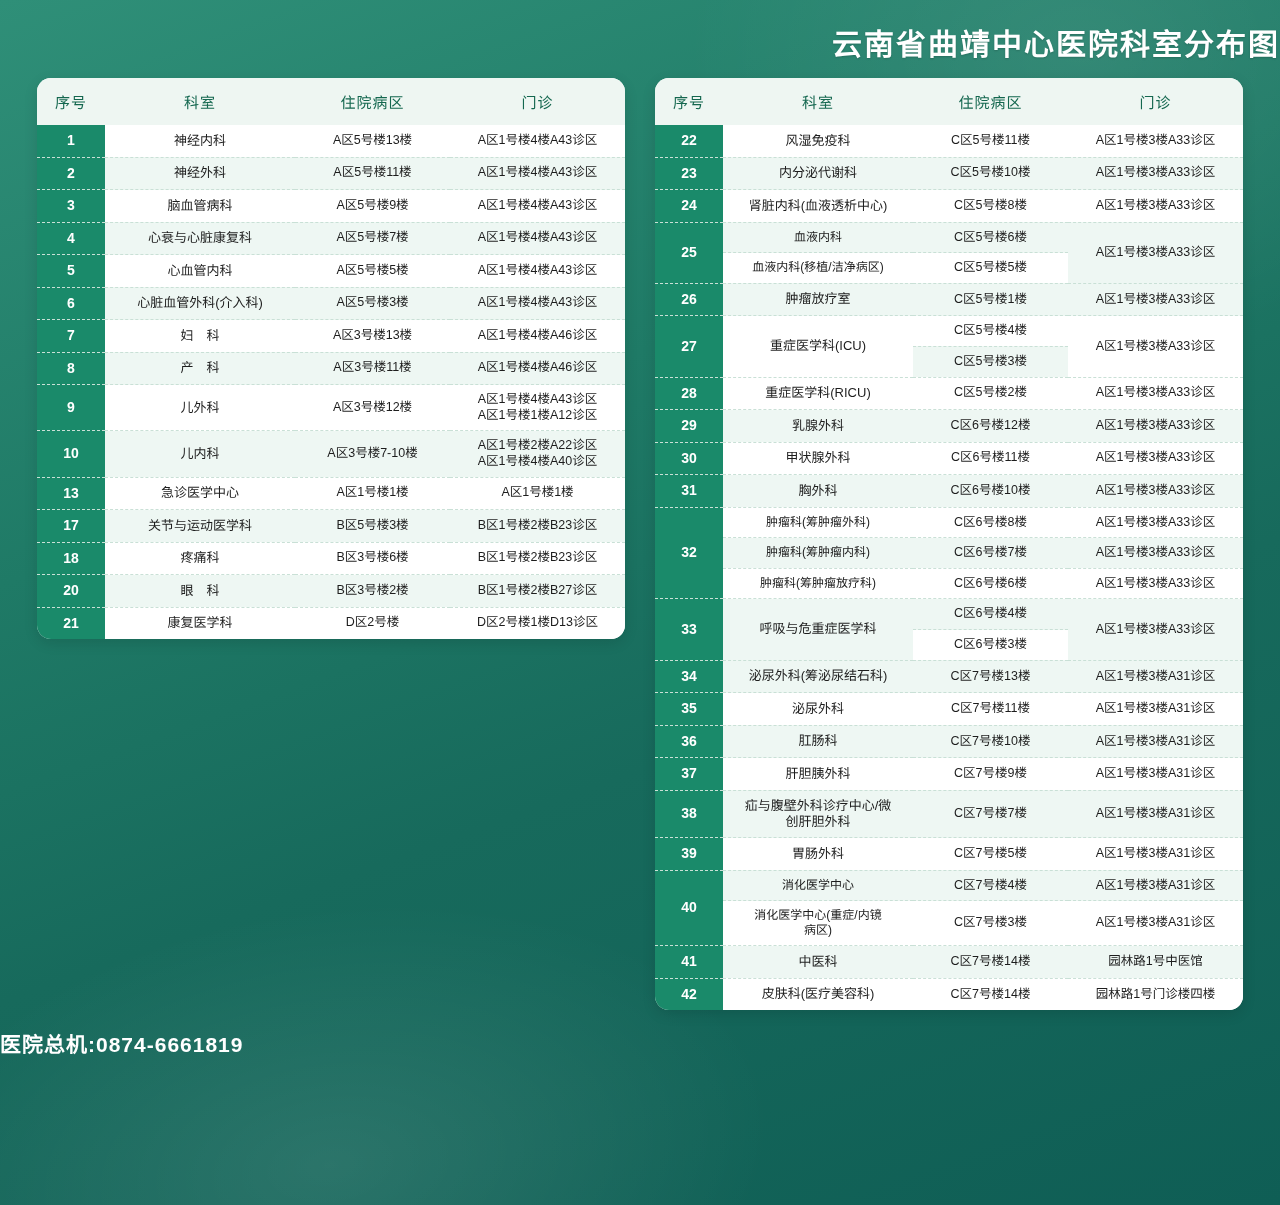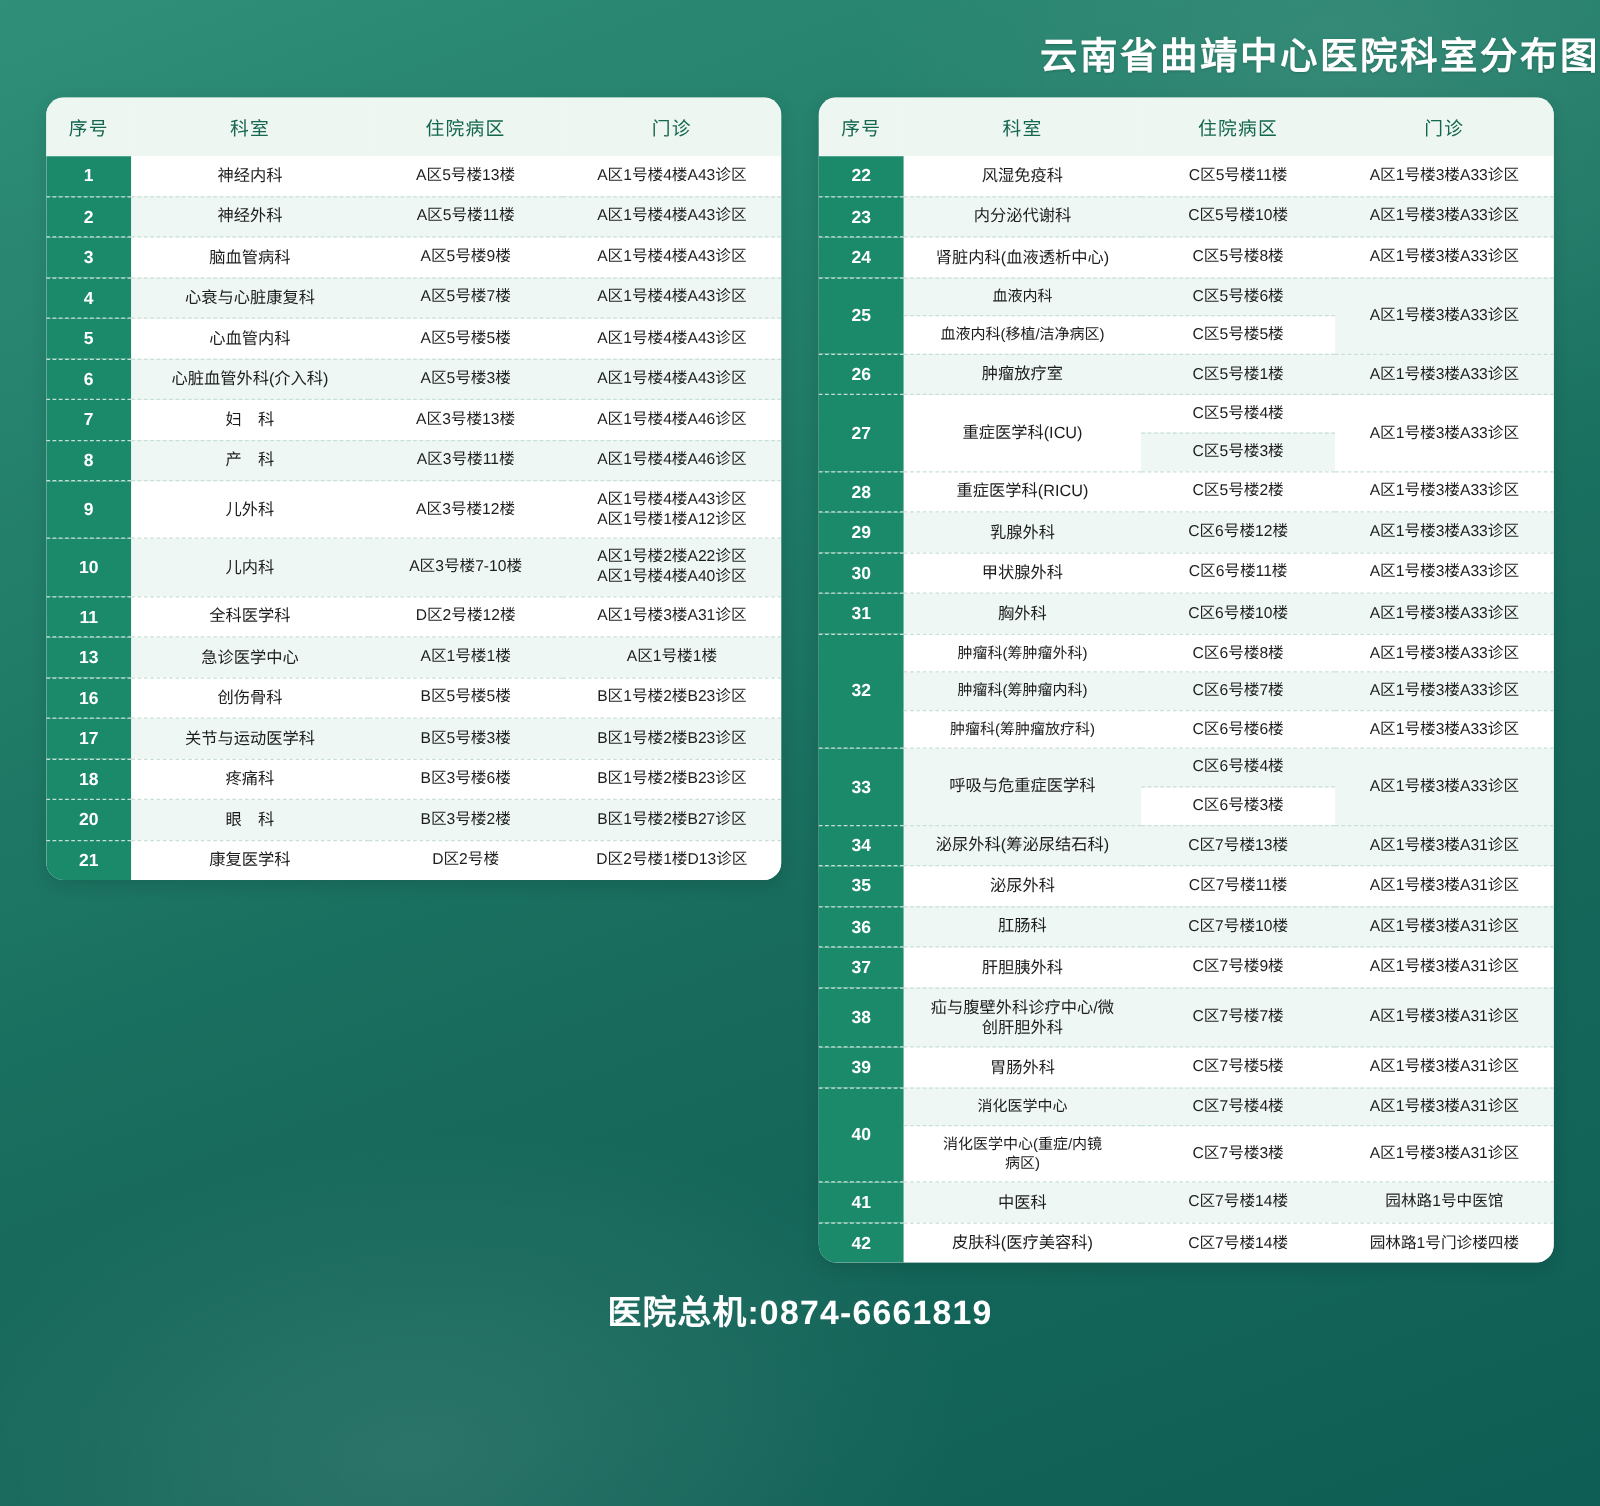--- a/index.html
+++ b/index.html
@@ -103,23 +103,22 @@
   tbody tr:last-child td.no { border-bottom: none; }
 
   td.dept-name { font-size: 13px; }
   td.ward, td.outp { font-size: 12.5px; }
   td.sub { font-size: 12px; }
   .multiline { white-space: pre-line; }
 
   .footer {
     position: relative;
     z-index: 3;
-    text-align: center;
     color: #ffffff;
-    font-size: 27px;
+    font-size: 21px;
     font-weight: bold;
     letter-spacing: 1px;
     padding: 18px 0 14px 0;
   }
 </style>
 </head>
 <body>
 
 <div class="page-title">云南省曲靖中心医院科室分布图</div>
 
@@ -197,36 +196,24 @@
 A区1号楼1楼A12诊区</td>
           </tr>
           <tr>
             <td class="no">10</td>
             <td class="dept-name">儿内科</td>
             <td class="ward">A区3号楼7-10楼</td>
             <td class="outp multiline">A区1号楼2楼A22诊区
 A区1号楼4楼A40诊区</td>
           </tr>
           <tr>
-            <td class="no">11</td>
-            <td class="dept-name">全科医学科</td>
-            <td class="ward">D区2号楼12楼</td>
-            <td class="outp">A区1号楼3楼A31诊区</td>
-          </tr>
-          <tr>
             <td class="no">13</td>
             <td class="dept-name">急诊医学中心</td>
             <td class="ward">A区1号楼1楼</td>
             <td class="outp">A区1号楼1楼</td>
-          </tr>
-          <tr>
-            <td class="no">16</td>
-            <td class="dept-name">创伤骨科</td>
-            <td class="ward">B区5号楼5楼</td>
-            <td class="outp">B区1号楼2楼B23诊区</td>
           </tr>
           <tr>
             <td class="no">17</td>
             <td class="dept-name">关节与运动医学科</td>
             <td class="ward">B区5号楼3楼</td>
             <td class="outp">B区1号楼2楼B23诊区</td>
           </tr>
           <tr>
             <td class="no">18</td>
             <td class="dept-name">疼痛科</td>

